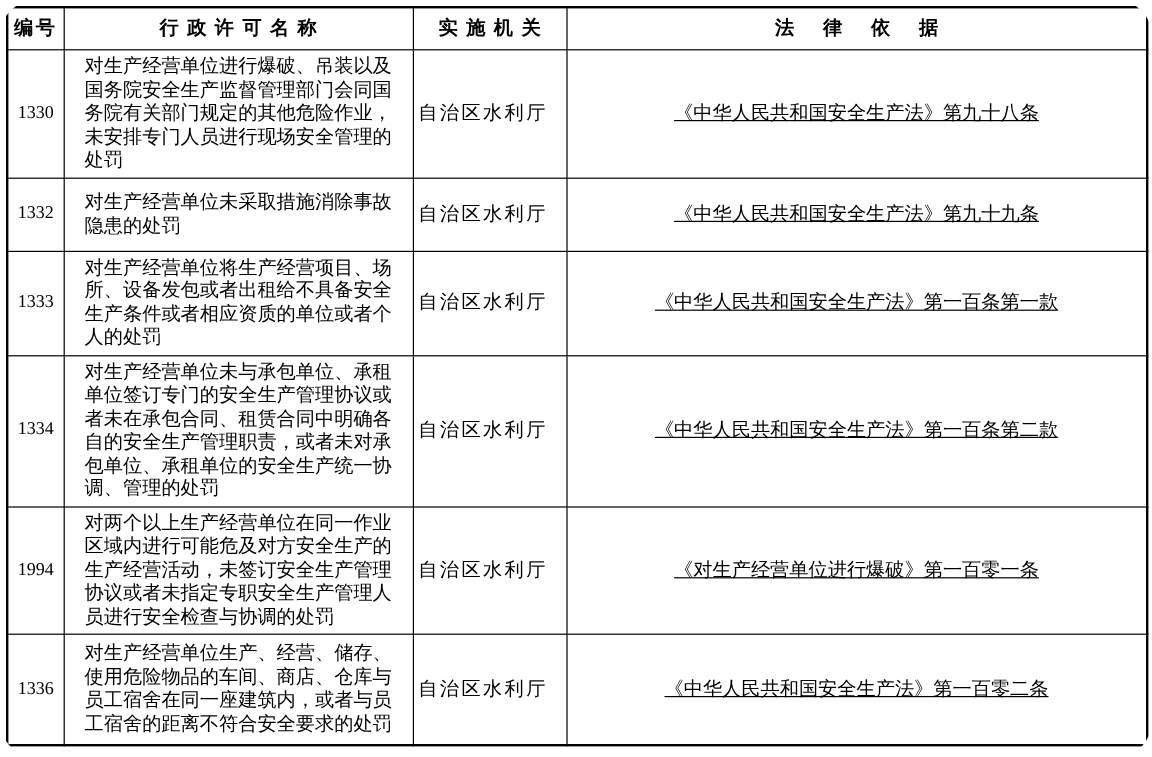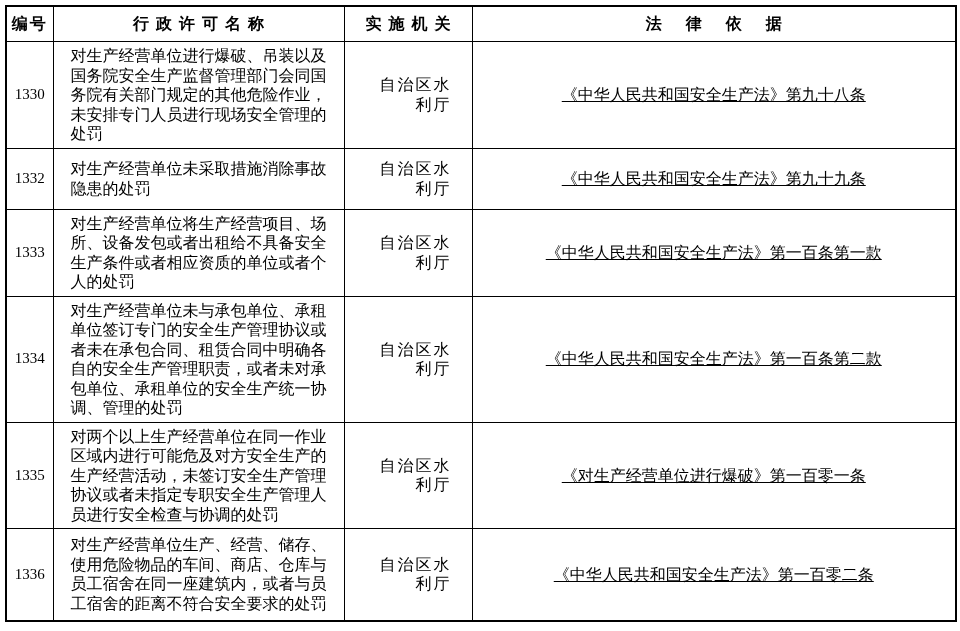--- a/index.html
+++ b/index.html
@@ -10,20 +10,21 @@
     height: 631px;
     font-family: "Liberation Serif", "DejaVu Serif", serif;
     color: #000000;
   }
   .page {
     position: relative;
     width: 960px;
     height: 631px;
     background: #ffffff;
     overflow: hidden;
+    border-radius: 30px;
   }
   table.doc-table {
     position: absolute;
     left: 5px;
     top: 5px;
     width: 950px;
     border-collapse: collapse;
     table-layout: fixed;
     border: 2px solid #000000;
   }
@@ -53,23 +54,23 @@
     font-size: 15px;
     padding: 0 2px;
   }
   td.name-cell {
     text-align: justify;
     text-justify: inter-ideograph;
     word-break: break-all;
     padding: 4px 17px;
   }
   td.agency-cell {
-    text-align: right;
+    text-align: left;
     letter-spacing: 2px;
-    padding: 0 20px;
+    padding: 0 4px;
   }
   td.legal-cell {
     text-align: center;
     padding: 0 6px;
     text-decoration: underline;
   }
   tr.r0 { height: 97px; }
   tr.r1 { height: 61px; }
   tr.r2 { height: 61px; }
   tr.r3 { height: 73px; }
@@ -115,21 +116,21 @@
         <td class="agency-cell">自治区水利厅</td>
         <td class="legal-cell">《中华人民共和国安全生产法》第一百条第一款</td>
       </tr>
       <tr class="r4">
         <td class="id-cell">1334</td>
         <td class="name-cell">对生产经营单位未与承包单位、承租单位签订专门的安全生产管理协议或者未在承包合同、租赁合同中明确各自的安全生产管理职责，或者未对承包单位、承租单位的安全生产统一协调、管理的处罚</td>
         <td class="agency-cell">自治区水利厅</td>
         <td class="legal-cell">《中华人民共和国安全生产法》第一百条第二款</td>
       </tr>
       <tr class="r5">
-        <td class="id-cell">1335</td>
+        <td class="id-cell">1994</td>
         <td class="name-cell">对两个以上生产经营单位在同一作业区域内进行可能危及对方安全生产的生产经营活动，未签订安全生产管理协议或者未指定专职安全生产管理人员进行安全检查与协调的处罚</td>
         <td class="agency-cell">自治区水利厅</td>
         <td class="legal-cell">《对生产经营单位进行爆破》第一百零一条</td>
       </tr>
       <tr class="r6">
         <td class="id-cell">1336</td>
         <td class="name-cell">对生产经营单位生产、经营、储存、使用危险物品的车间、商店、仓库与员工宿舍在同一座建筑内，或者与员工宿舍的距离不符合安全要求的处罚</td>
         <td class="agency-cell">自治区水利厅</td>
         <td class="legal-cell">《中华人民共和国安全生产法》第一百零二条</td>
       </tr>

